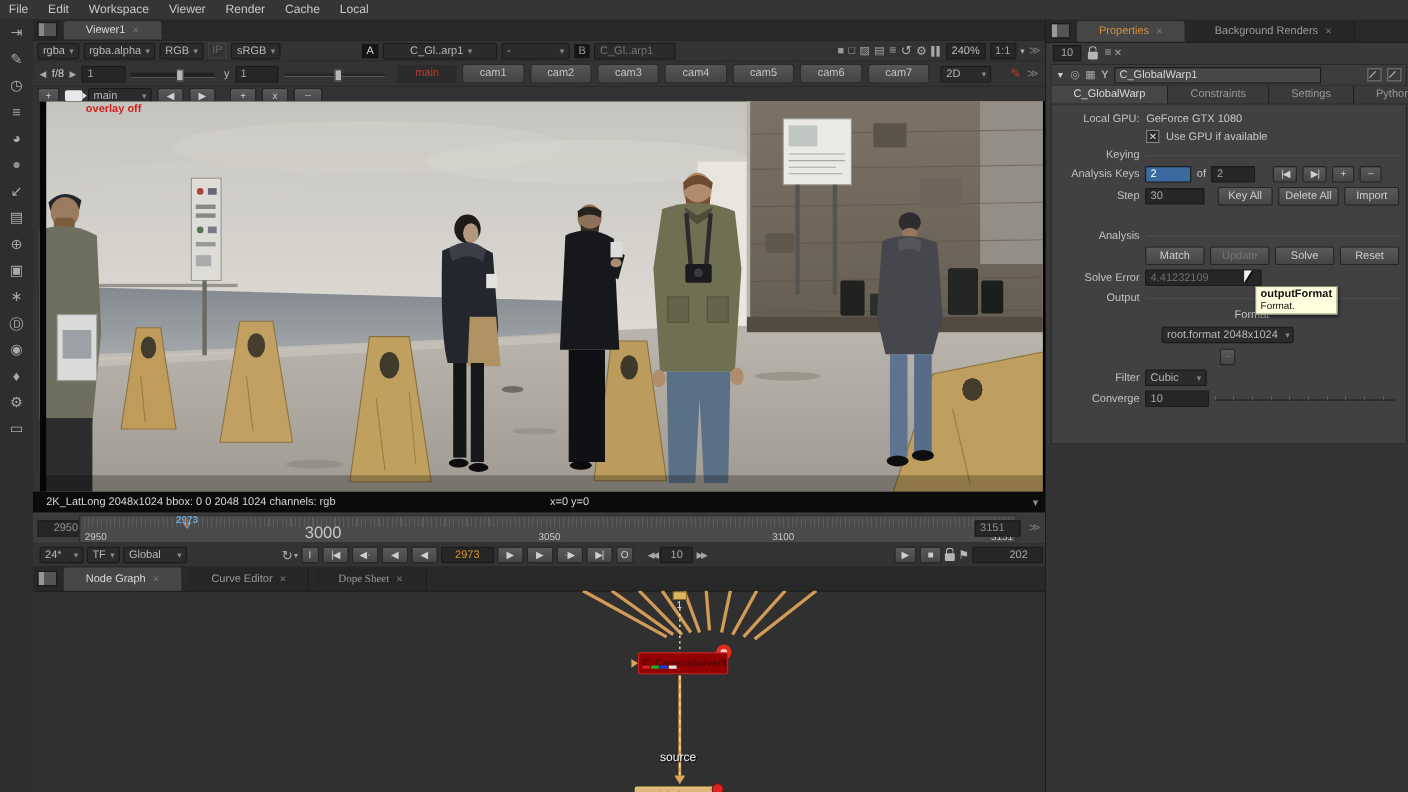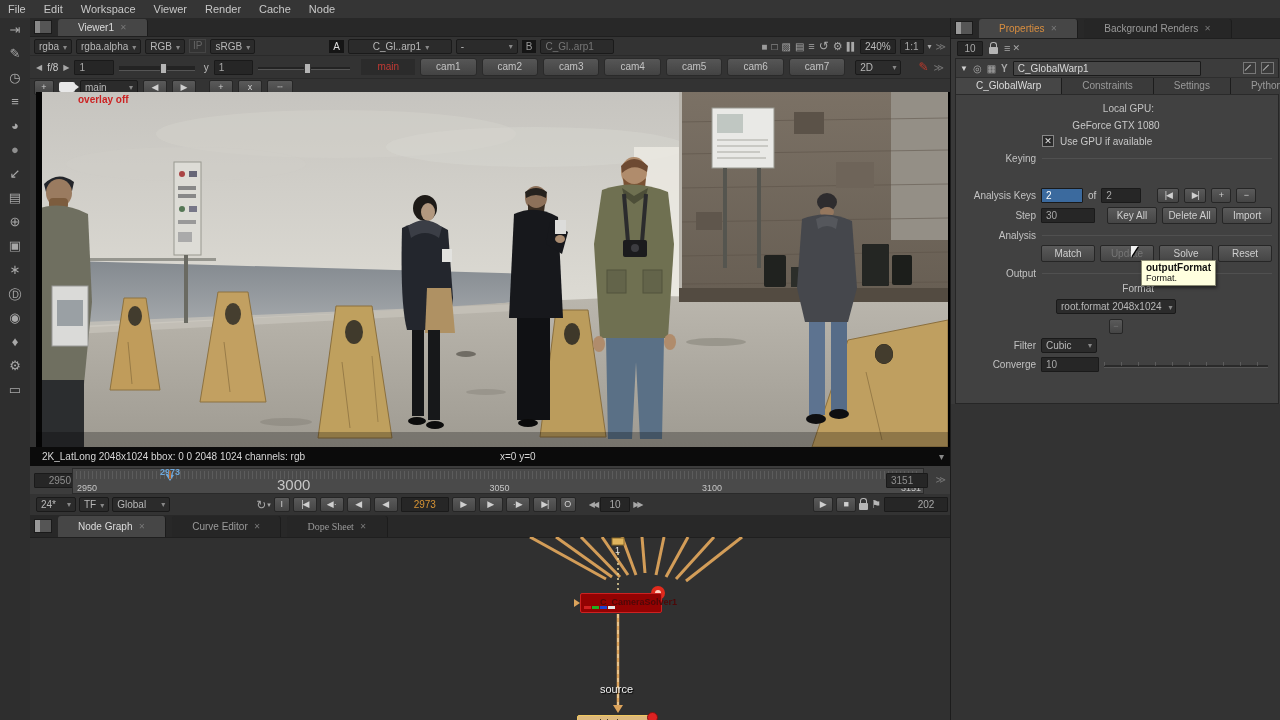--- a/index.html
+++ b/index.html
@@ -51,21 +51,21 @@
 
 <div id="app">
 
   <div class="abs row" style="left:0;top:0;width:1280px;height:18px;background:#353535;border-bottom:1px solid #1c1c1c;gap:18px;padding-left:8px;font-size:11px;">
     <span>File</span>
     <span>Edit</span>
     <span>Workspace</span>
     <span>Viewer</span>
     <span>Render</span>
     <span>Cache</span>
-    <span>Node</span>
+    <span>Local</span>
   </div>
 
   <div class="abs" style="left:0;top:18px;width:30px;height:702px;background:#2e2e2e;border-right:1px solid #1c1c1c;">
     <div style="display:flex;flex-direction:column;align-items:center;padding-top:4px;gap:0;">
       <div class="icon" style="height:24px;font-size:13px;">⇥</div>
       <div class="icon" style="height:24px;font-size:13px;">✎</div>
       <div class="icon" style="height:24px;font-size:13px;">◷</div>
       <div class="icon" style="height:24px;font-size:13px;">≡</div>
       <div class="icon" style="height:24px;font-size:13px;">◕</div>
       <div class="icon" style="height:24px;font-size:13px;color:#8f8f8f;">●</div>
@@ -424,21 +424,21 @@
         <line x1="588" y1="77" x2="588" y2="168" stroke="#f5e3bb" stroke-width="1" stroke-dasharray="4 4"></line>
         <polygon points="583,168 593,168 588,176" fill="#dca35b"></polygon>
         <rect x="582" y="1" width="12" height="7" fill="#e0b55e" stroke="#8a6a2a"></rect>
         <line x1="588" y1="16" x2="588" y2="54" stroke="#e8d49a" stroke-width="1.5" stroke-dasharray="2 3"></line>
         <circle cx="628" cy="56" r="7" fill="#ff2a1a" opacity=".85"></circle>
         <circle cx="628" cy="56" r="3" fill="#ffd0c0"></circle>
       </svg>
       <span style="position:absolute;left:585px;top:8px;color:#e8e8e8;font-size:9px;">1</span>
       <div style="position:absolute;left:550px;top:56px;width:80px;height:18px;background:#930202;border:1px solid #c22;border-radius:2px;">
         <span style="position:absolute;left:-7px;top:5px;width:0;height:0;border-left:6px solid #dca35b;border-top:4px solid transparent;border-bottom:4px solid transparent;"></span>
-        <span style="position:absolute;left:19px;top:3px;font-size:9px;color:#4d0808;font-weight:bold;white-space:nowrap;">C_CameraSolver1</span>
+        <span style="position:absolute;left:3px;top:3px;font-size:9px;color:#4d0808;font-weight:bold;white-space:nowrap;">C_CameraSolver1</span>
         <span style="position:absolute;left:3px;bottom:1px;">
           <span class="chip" style="background:#d02020;"></span><span class="chip" style="background:#20b020;"></span><span class="chip" style="background:#2040d0;"></span><span class="chip" style="background:#e6e6e6;"></span>
         </span>
       </div>
       <span style="position:absolute;left:570px;top:146px;color:#f0f0f0;font-size:11px;text-shadow:1px 1px 1px #000;">source</span>
       <div style="position:absolute;left:547px;top:178px;width:76px;height:16px;background:#dcb87c;border:1px solid #f0c860;border-radius:2px;">
         <span style="position:absolute;left:3px;top:2px;font-size:9px;color:#141414;white-space:nowrap;">C_GlobalWarp1</span>
         <span style="position:absolute;right:-4px;top:-4px;width:9px;height:9px;border-radius:50%;background:#d22;border:1px solid #801010;"></span>
 
       </div>
@@ -481,62 +481,66 @@
 
       <div class="row" style="height:16px;background:#353535;border-bottom:1px solid #2a2a2a;">
         <span class="tab active" style="height:16px;line-height:16px;border-radius:0;">C_GlobalWarp</span>
         <span class="tab" style="height:16px;line-height:16px;border-radius:0;background:#3a3a3a;">Constraints</span>
         <span class="tab" style="height:16px;line-height:16px;border-radius:0;background:#3a3a3a;">Settings</span>
         <span class="tab" style="height:16px;line-height:16px;border-radius:0;background:#3a3a3a;">Python</span>
         <span class="tab" style="height:16px;line-height:16px;border-radius:0;background:#3a3a3a;text-align:right;">Node</span>
       </div>
 
       <div style="padding:8px 6px 0 4px;display:flex;flex-direction:column;gap:4px;">
-        <div class="row" style="gap:6px;flex-direction:column;">
+        <div class="row" style="gap:6px;">
           <span class="plabel">Local GPU:</span>
           <span style="color:#c8c8c8;">GeForce GTX 1080</span>
         </div>
         <div class="row" style="gap:6px;">
           <span class="plabel"></span>
           <span class="checkbox">✕</span>
           <span>Use GPU if available</span>
         </div>
         <div class="row" style="margin-top:2px;">
           <span class="plabel seclabel">Keying</span>
           <span class="secline"></span>
         </div>
-        <div class="row" style="gap:5px;margin-top:20px;">
+        <div class="row" style="gap:5px;">
           <span class="plabel">Analysis Keys</span>
           <span class="field" style="width:32px;background:#3b6a9e;color:#fff;">2</span>
           <span>of</span>
           <span class="field" style="width:30px;">2</span>
           <span style="width:6px;"></span>
           <span class="btn sm" style="width:20px;letter-spacing:-1px;">|◀</span>
           <span class="btn sm" style="width:20px;letter-spacing:-1px;">▶|</span>
           <span class="btn sm" style="width:18px;">+</span>
           <span class="btn sm" style="width:18px;">−</span>
         </div>
         <div class="row" style="gap:5px;">
           <span class="plabel">Step</span>
           <span class="field" style="width:48px;">30</span>
           <span style="width:2px;"></span>
           <span class="btn" style="width:52px;">Key All</span>
           <span class="btn" style="width:58px;">Delete All</span>
           <span class="btn" style="width:52px;">Import</span>
         </div>
-        <div class="row" style="margin-top:2px;">
+        <div class="row" style="margin-top:18px;">
           <span class="plabel seclabel">Analysis</span>
           <span class="secline"></span>
         </div>
         <div class="row" style="gap:5px;">
           <span class="plabel"></span>
           <span class="btn" style="width:52px;">Match</span>
           <span class="btn disabled" style="width:52px;">Update</span>
           <span class="btn" style="width:52px;">Solve</span>
           <span class="btn" style="width:52px;">Reset</span>
+        </div>
+        <div class="row" style="gap:5px;">
+          <span class="plabel">Solve Error</span>
+          <span class="field" style="width:96px;color:#6f6f6f;">4.41232109</span>
         </div>
         <div class="row" style="margin-top:2px;">
           <span class="plabel seclabel">Output</span>
           <span class="secline"></span>
         </div>
         <div class="row" style="gap:5px;flex-direction:column;">
           <span class="plabel">Format</span>
           <span class="dd" style="width:110px;">
             <span>root.format 2048x1024</span>
             <span class="car">▾</span>

